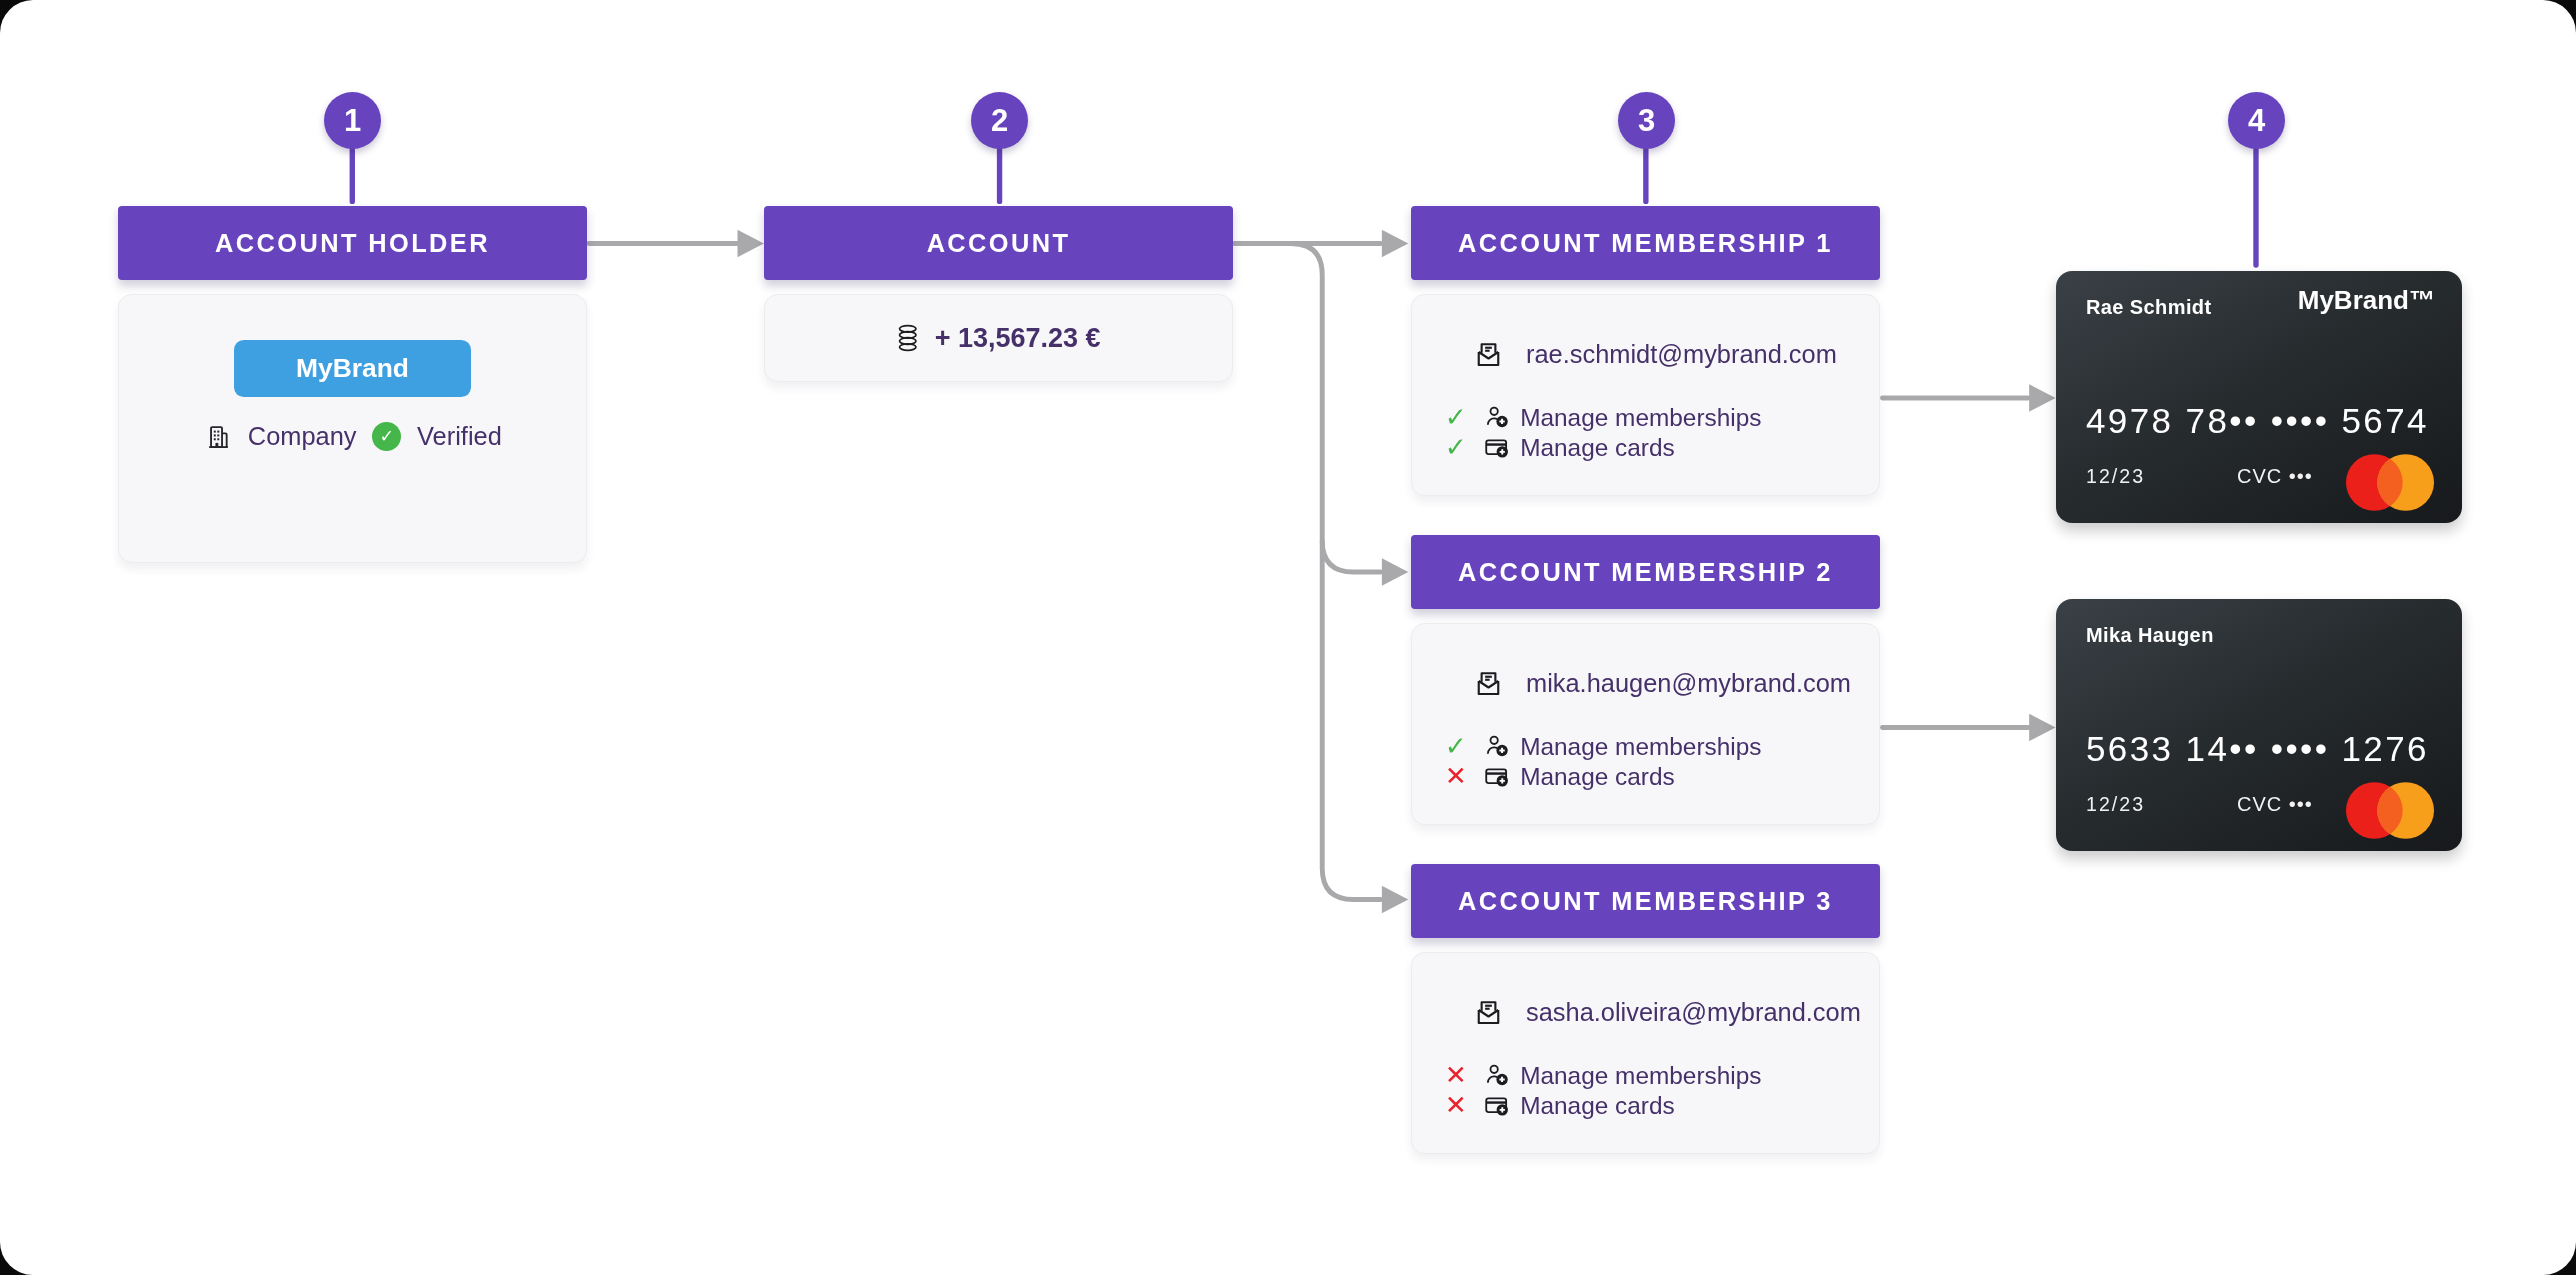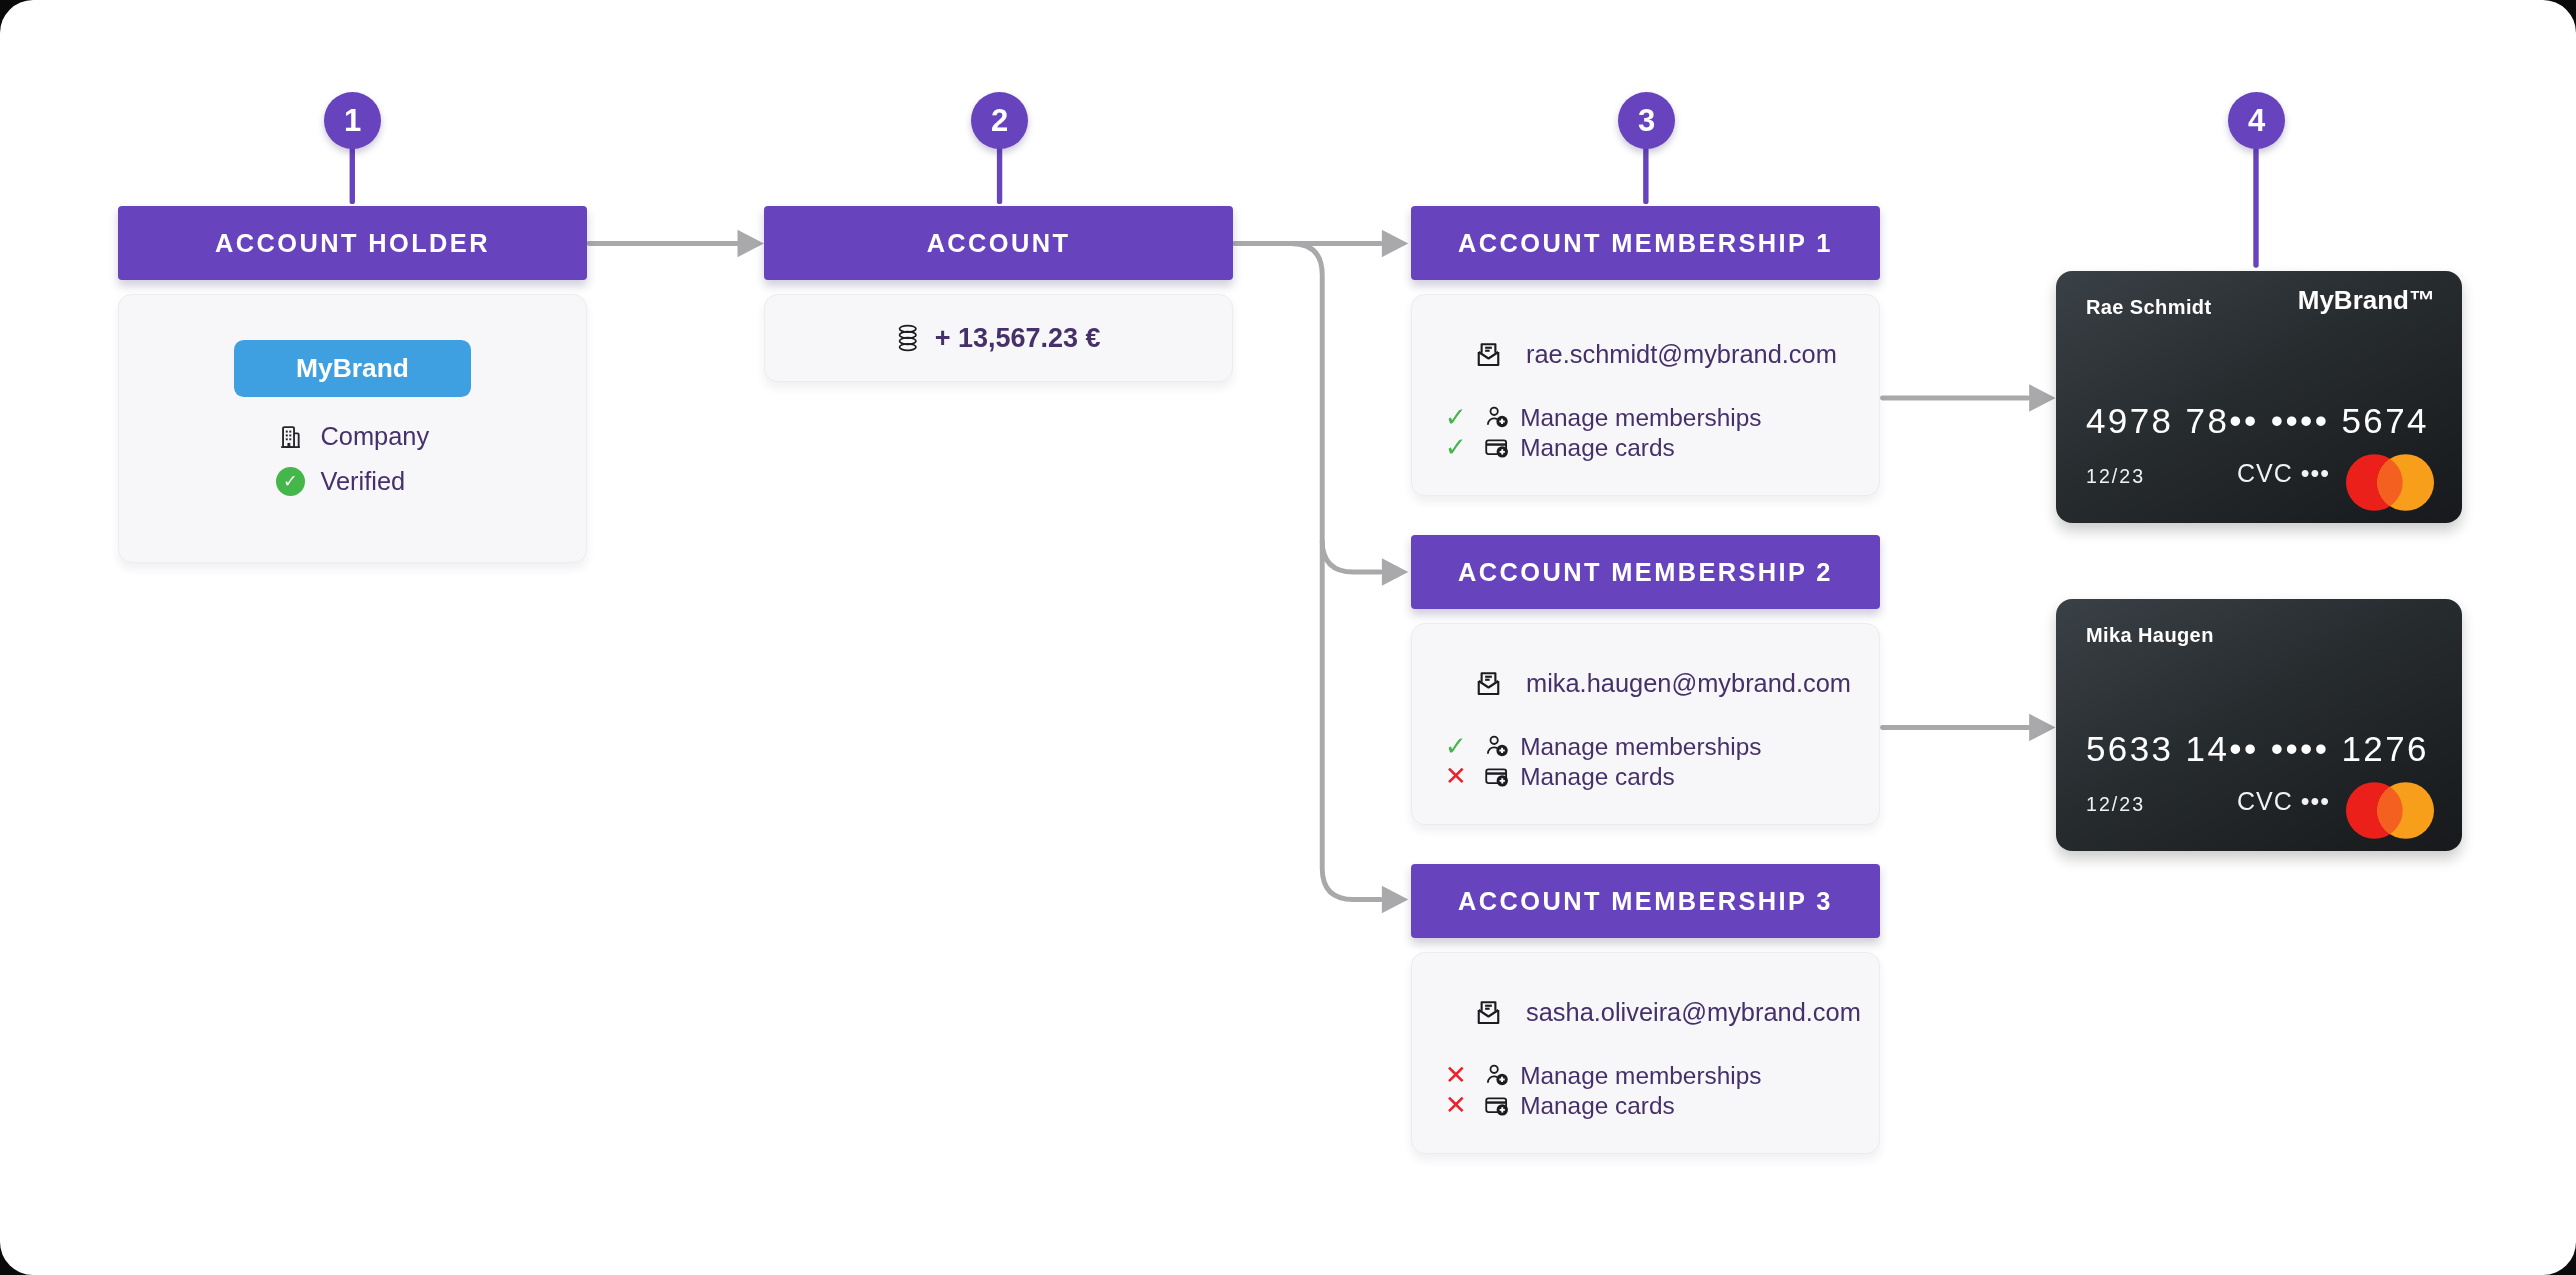--- a/index.html
+++ b/index.html
@@ -26,21 +26,21 @@
   .hdr{position:absolute;width:469px;height:74px;background:var(--purple);border-radius:4px;
        color:#fff;font-size:25.4px;font-weight:700;letter-spacing:2.4px;display:flex;align-items:center;justify-content:center;
        z-index:2;box-shadow:0 5.9px 9.8px rgba(46,36,90,.22);}
 
   .panel{position:absolute;background:var(--panel-bg);border:1px solid var(--panel-border);border-radius:13.7px;
          z-index:2;box-shadow:0 5.9px 9.8px rgba(46,36,90,.07);color:var(--ink);}
 
   
   .brand-btn{width:237px;height:57px;margin:45px auto 0;background:var(--blue);border-radius:9.8px;
              color:#fff;font-size:26.4px;font-weight:700;display:flex;align-items:center;justify-content:center;}
-  .attr-rows{width:max-content;margin:25.4px auto 0;display:flex;flex-direction:column;gap:16px;align-items:flex-start;}
+  .attr-rows{width:max-content;margin:25.4px auto 0;display:flex;flex-direction:row;gap:16px;align-items:flex-start;}
   .attr-row{display:flex;align-items:center;gap:15.6px;font-size:25.4px;height:29px;}
   .attr-icon{width:29px;display:flex;justify-content:center;}
   .vbadge{width:29px;height:29px;border-radius:50%;background:var(--green);color:#fff;font-size:17.6px;font-weight:700;
           display:flex;align-items:center;justify-content:center;}
 
   
   .balance-row{height:100%;display:flex;align-items:center;justify-content:center;gap:14.7px;
                font-size:27px;font-weight:600;}
 
   
@@ -52,21 +52,21 @@
   .perm-1{top:109px;} .perm-2{top:139px;}
 
   
   .bank-card{position:absolute;width:406px;height:252px;border-radius:16px;z-index:2;
              background:linear-gradient(150deg,#3a4146 0%,#272c2f 45%,#17191c 100%);
              color:#fff;box-shadow:0 7.8px 13.7px rgba(0,0,0,.20);}
   .bc-name{position:absolute;left:30px;top:25.4px;font-size:20px;font-weight:700;letter-spacing:0.4px;}
   .bc-brand{position:absolute;right:27px;top:13.7px;font-size:26px;font-weight:700;}
   .bc-number{position:absolute;left:30px;top:130px;font-size:35px;letter-spacing:2.4px;white-space:nowrap;}
   .bc-expiry{position:absolute;left:30px;bottom:35px;font-size:19.6px;letter-spacing:2px;color:#f2f2f2;}
-  .bc-cvc{position:absolute;left:181px;bottom:35px;font-size:25px;letter-spacing:1px;color:#f2f2f2;}
+  .bc-cvc{position:absolute;left:181px;bottom:35px;font-size:20px;letter-spacing:1px;color:#f2f2f2;}
   .bc-mc{position:absolute;right:27px;bottom:11.7px;}
 
   svg.ic{display:block;}
 </style>
 </head>
 <body>
 
 <div class="canvas">
 
   <svg class="connectors" viewBox="0 0 2634 1304">

